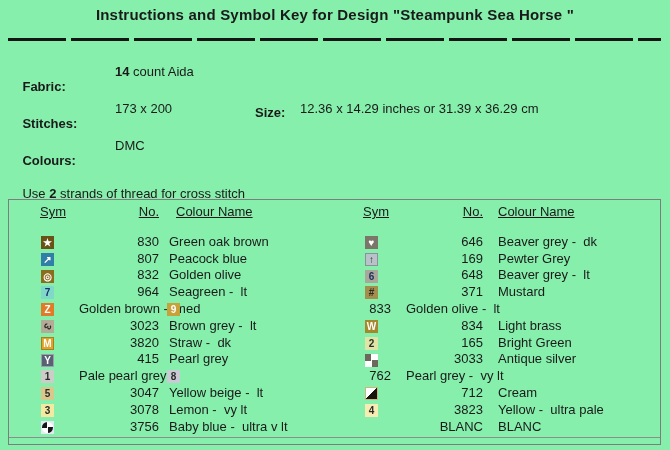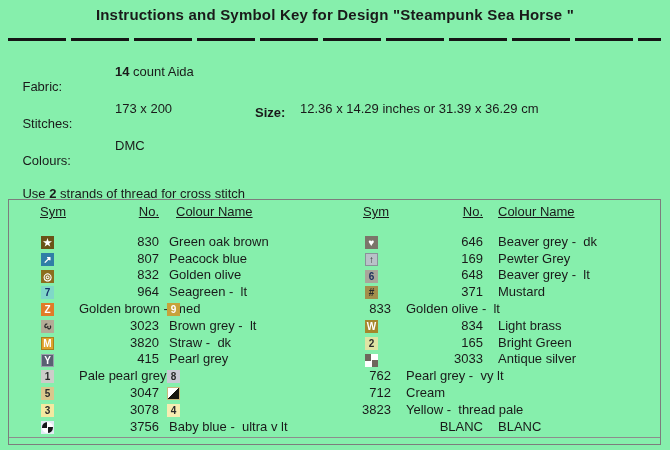--- a/index.html
+++ b/index.html
@@ -9,21 +9,21 @@
   }
   .title{
     position:absolute;top:6px;left:0;width:100%;text-align:center;
     font-size:15px;font-weight:bold;letter-spacing:.2px;
   }
   .title-rule{
     position:absolute;top:38px;left:8px;width:653px;height:3px;
     background:repeating-linear-gradient(90deg,#151515 0 58px,transparent 58px 63px);
   }
   .inforow{position:absolute;left:8px;font-size:13px;white-space:pre;}
-  .lbl{font-weight:normal;margin-top:36px;}
+  .lbl{font-weight:bold;margin-top:36px;}
   .val{position:absolute;left:107px;top:0;font-weight:normal;white-space:pre;}
   .sizelbl{position:absolute;left:247px;top:4px;font-weight:bold;}
   .sizeval{position:absolute;left:292px;top:0;font-weight:normal;white-space:pre;}
   .b{font-weight:bold;}
   .keybox{
     position:absolute;left:8px;top:199px;width:651px;height:244px;
     border:1px solid #7d7d7d;font-size:13px;
   }
   .khdr,.krow{
     display:grid;
@@ -162,30 +162,32 @@
         <div class="krow">
           <span class="symcell-l"><span class="symsq" style="background: rgb(204, 205, 201); color: rgb(42, 42, 42);">1</span></span>
           <span class="name name-l">Pale pearl grey</span>
           <span class="symcell-r"><span class="symsq" style="background: rgb(201, 202, 212); color: rgb(42, 42, 42);">8</span></span>
           <span class="no">762</span>
           <span class="name name-r">Pearl grey -  vy lt</span>
         </div>
         <div class="krow">
           <span class="symcell-l"><span class="symsq" style="background: rgb(217, 199, 141); color: rgb(42, 42, 42);">5</span></span>
           <span class="no">3047</span>
+          <span class="name name-l">Yellow beige -  lt</span>
           <span class="symcell-r"><span class="symsq" style="background: linear-gradient(135deg, rgb(255, 255, 255) 0px, rgb(255, 255, 255) 50%, rgb(22, 22, 15) 50%, rgb(22, 22, 15) 100%); border: 1.5px solid rgb(200, 184, 124);"></span></span>
           <span class="no">712</span>
           <span class="name name-r">Cream</span>
         </div>
         <div class="krow">
           <span class="symcell-l"><span class="symsq" style="background: rgb(243, 233, 160); color: rgb(42, 42, 42);">3</span></span>
           <span class="no">3078</span>
+          <span class="name name-l">Lemon -  vy lt</span>
           <span class="symcell-r"><span class="symsq" style="background: rgb(247, 237, 178); color: rgb(42, 42, 42);">4</span></span>
           <span class="no">3823</span>
-          <span class="name name-r">Yellow -  thread pale</span>
+          <span class="name name-r">Yellow -  ultra pale</span>
         </div>
         <div class="krow">
           <span class="symcell-l"><span class="symsq" style="background: rgb(226, 235, 244);">
               <span class="qc"></span>
             </span></span>
           <span class="no">3756</span>
           <span class="name name-l">Baby blue -  ultra v lt</span>
           <span class="symcell-r"><span class="symsq" style="visibility: hidden;"></span></span>
           <span class="no">BLANC</span>
           <span class="name name-r">BLANC</span>

